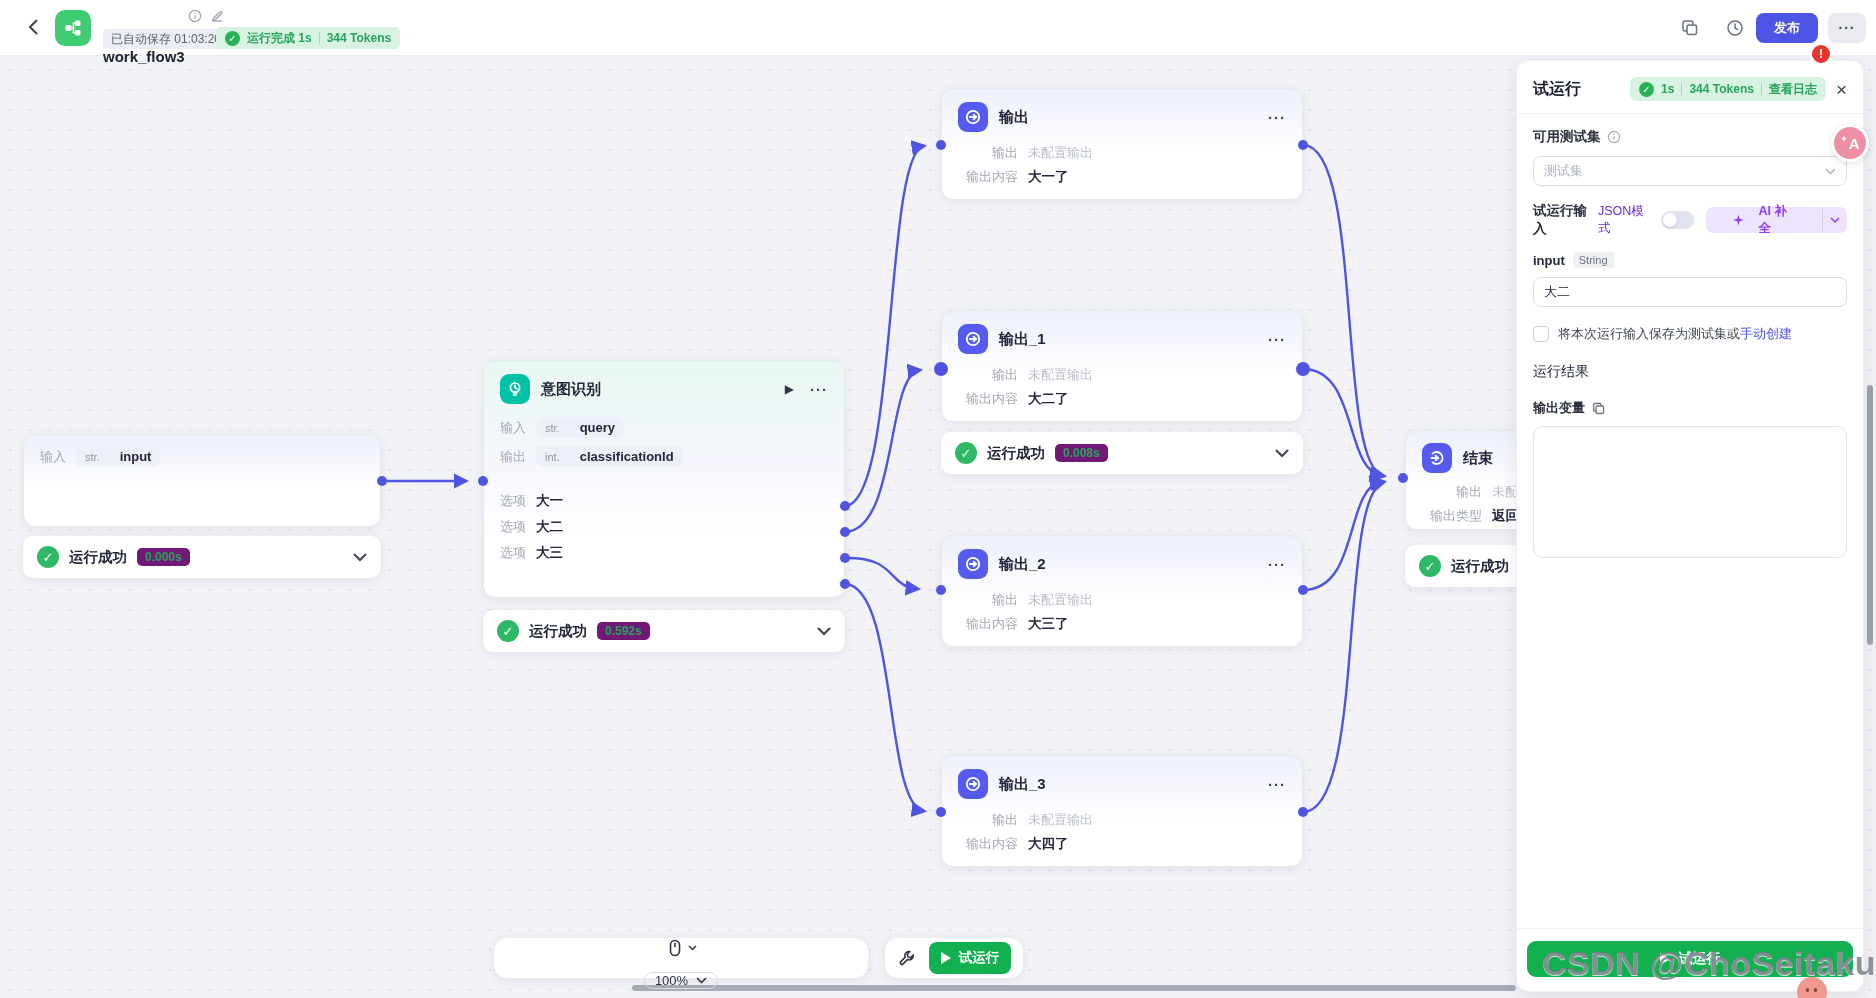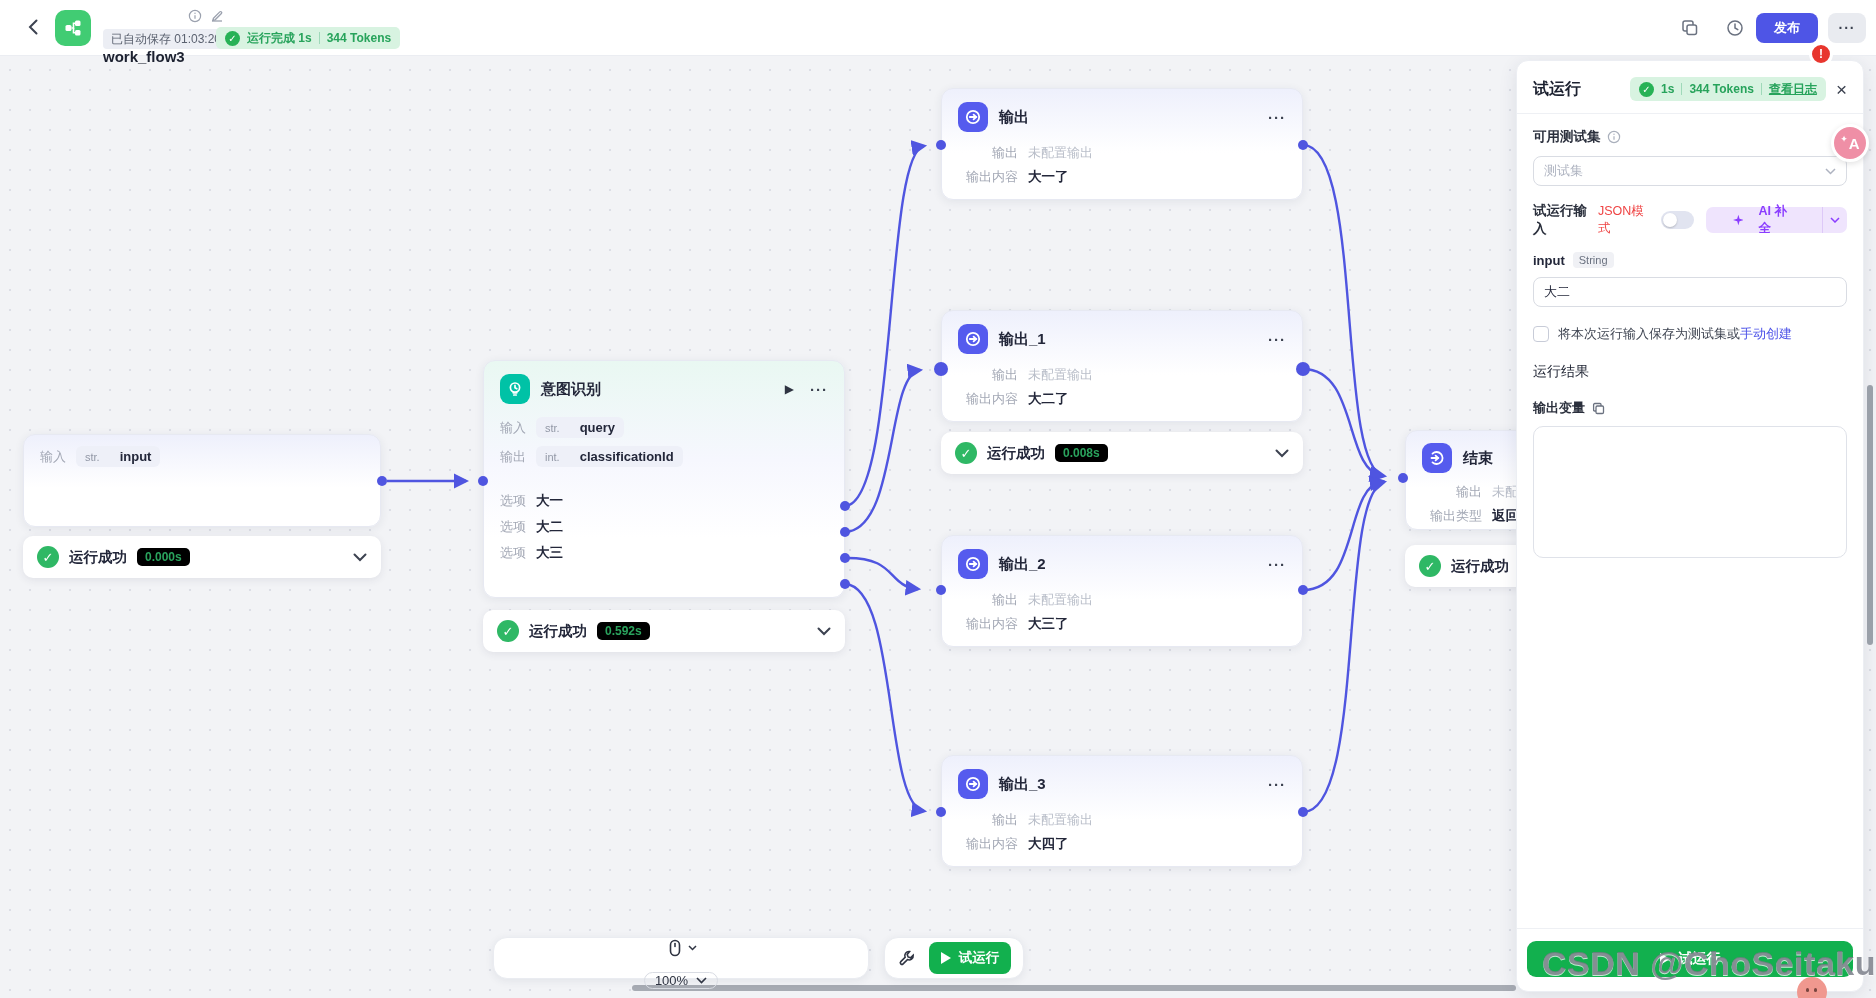--- a/index.html
+++ b/index.html
@@ -57,21 +57,21 @@
   .nunset { color:#b9bec9; }
   .type-badge { background:#eef0f8; border-radius:6px; padding:3px 9px; font-size:13px;
                 color:#23273a; font-weight:bold; display:inline-flex; gap:20px; align-items:baseline; }
   .type-badge .t { color:#9298a6; font-size:11px; font-weight:normal; }
   .status-card { position:absolute; background:#fff; border-radius:10px; z-index:2;
                  box-shadow:0 2px 8px rgba(40,45,80,.09); display:flex; align-items:center;
                  gap:10px; padding:0 14px; height:42px; }
   .check-big { width:22px; height:22px; border-radius:50%; background:#2fb865; color:#fff; font-size:13px;
                display:flex; align-items:center; justify-content:center; font-weight:bold; flex:none; }
   .status-text { font-weight:bold; font-size:14.5px; color:#23273a; }
-  .time-badge { background:#000000; color:#2aa35d; font-size:12px; border-radius:5px; padding:2px 8px;
+  .time-badge { background:#701a75; color:#2aa35d; font-size:12px; border-radius:5px; padding:2px 8px;
                 font-weight:bold; }
   .status-chev { margin-left:auto; cursor:pointer; color:#3c4250; }
   .port { position:absolute; background:#4f55e0; border-radius:50%; z-index:3; }
   .edges { position:absolute; left:0; top:0; z-index:1; }
 
   
   .pill { position:absolute; background:#fff; border:1px solid #eaecf1; border-radius:14px; z-index:5;
           box-shadow:0 2px 8px rgba(40,45,80,.08); display:flex; align-items:center; }
   .tool-ic { width:20px; height:20px; color:#454b5a; cursor:pointer; flex:none; }
   .zoom-pill { border:1px solid #d9dce3; border-radius:16px; height:30px; padding:0 10px; display:flex;
@@ -84,29 +84,29 @@
                 align-items:center; justify-content:center; }
 
   
   .panel { position:absolute; left:1516px; top:60px; width:348px; height:932px; background:#fff;
            border:1px solid #eceef3; border-radius:12px; z-index:10;
            box-shadow:0 4px 18px rgba(40,45,80,.10); }
   .p-head { display:flex; align-items:center; padding:16px 16px 12px 16px; gap:10px; }
   .p-title { font-size:16px; font-weight:bold; color:#1c2130; }
   .p-badge { margin-left:auto; background:#d8f3e1; border-radius:6px; height:24px; display:flex;
              align-items:center; gap:7px; padding:0 9px; color:#27a35b; font-size:12px; font-weight:bold; }
-  .p-badge .lnk { cursor:pointer;text-decoration:underline; }
+  .p-badge .lnk { cursor:pointer; }
   .p-close { font-size:19px; color:#3c4250; cursor:pointer; line-height:1; }
   .p-div { height:1px; background:#eef0f4; }
   .p-body { padding:14px 16px 0 16px; }
   .p-label { font-size:13.5px; font-weight:bold; color:#2a2f3c; display:flex; gap:6px; align-items:center; }
   .p-select { margin-top:10px; height:30px; border:1px solid #d9dce3; border-radius:8px; display:flex;
               align-items:center; padding:0 10px; color:#aeb3c0; font-size:13px; cursor:pointer; }
   .p-row { display:flex; align-items:center; margin-top:16px; }
-  .json-label { margin-left:auto; font-size:12.5px; color:#ef4444; }
+  .json-label { margin-left:auto; font-size:12.5px; color:#6d28d9; }
   .toggle { width:34px; height:18px; background:#e1e4f0; border-radius:9px; margin-left:7px;
             position:relative; cursor:pointer; }
   .toggle .knob { position:absolute; left:2px; top:2px; width:14px; height:14px; background:#fff;
                   border-radius:50%; box-shadow:0 1px 2px rgba(0,0,0,.2); }
   .ai-badge { margin-left:12px; background:#efe4fd; color:#8b3dff; border-radius:7px; height:26px;
               display:flex; align-items:center; font-size:12.5px; font-weight:bold; cursor:pointer; }
   .ai-main { padding:0 27px; display:flex; gap:15px; align-items:center; }
   .ai-chev { border-left:1px solid #ddc8f8; padding:0 7px; height:26px; display:flex; align-items:center; }
   .field-row { display:flex; gap:8px; align-items:center; margin-top:14px; }
   .field-name { font-size:13px; font-weight:bold; color:#23273a; }

